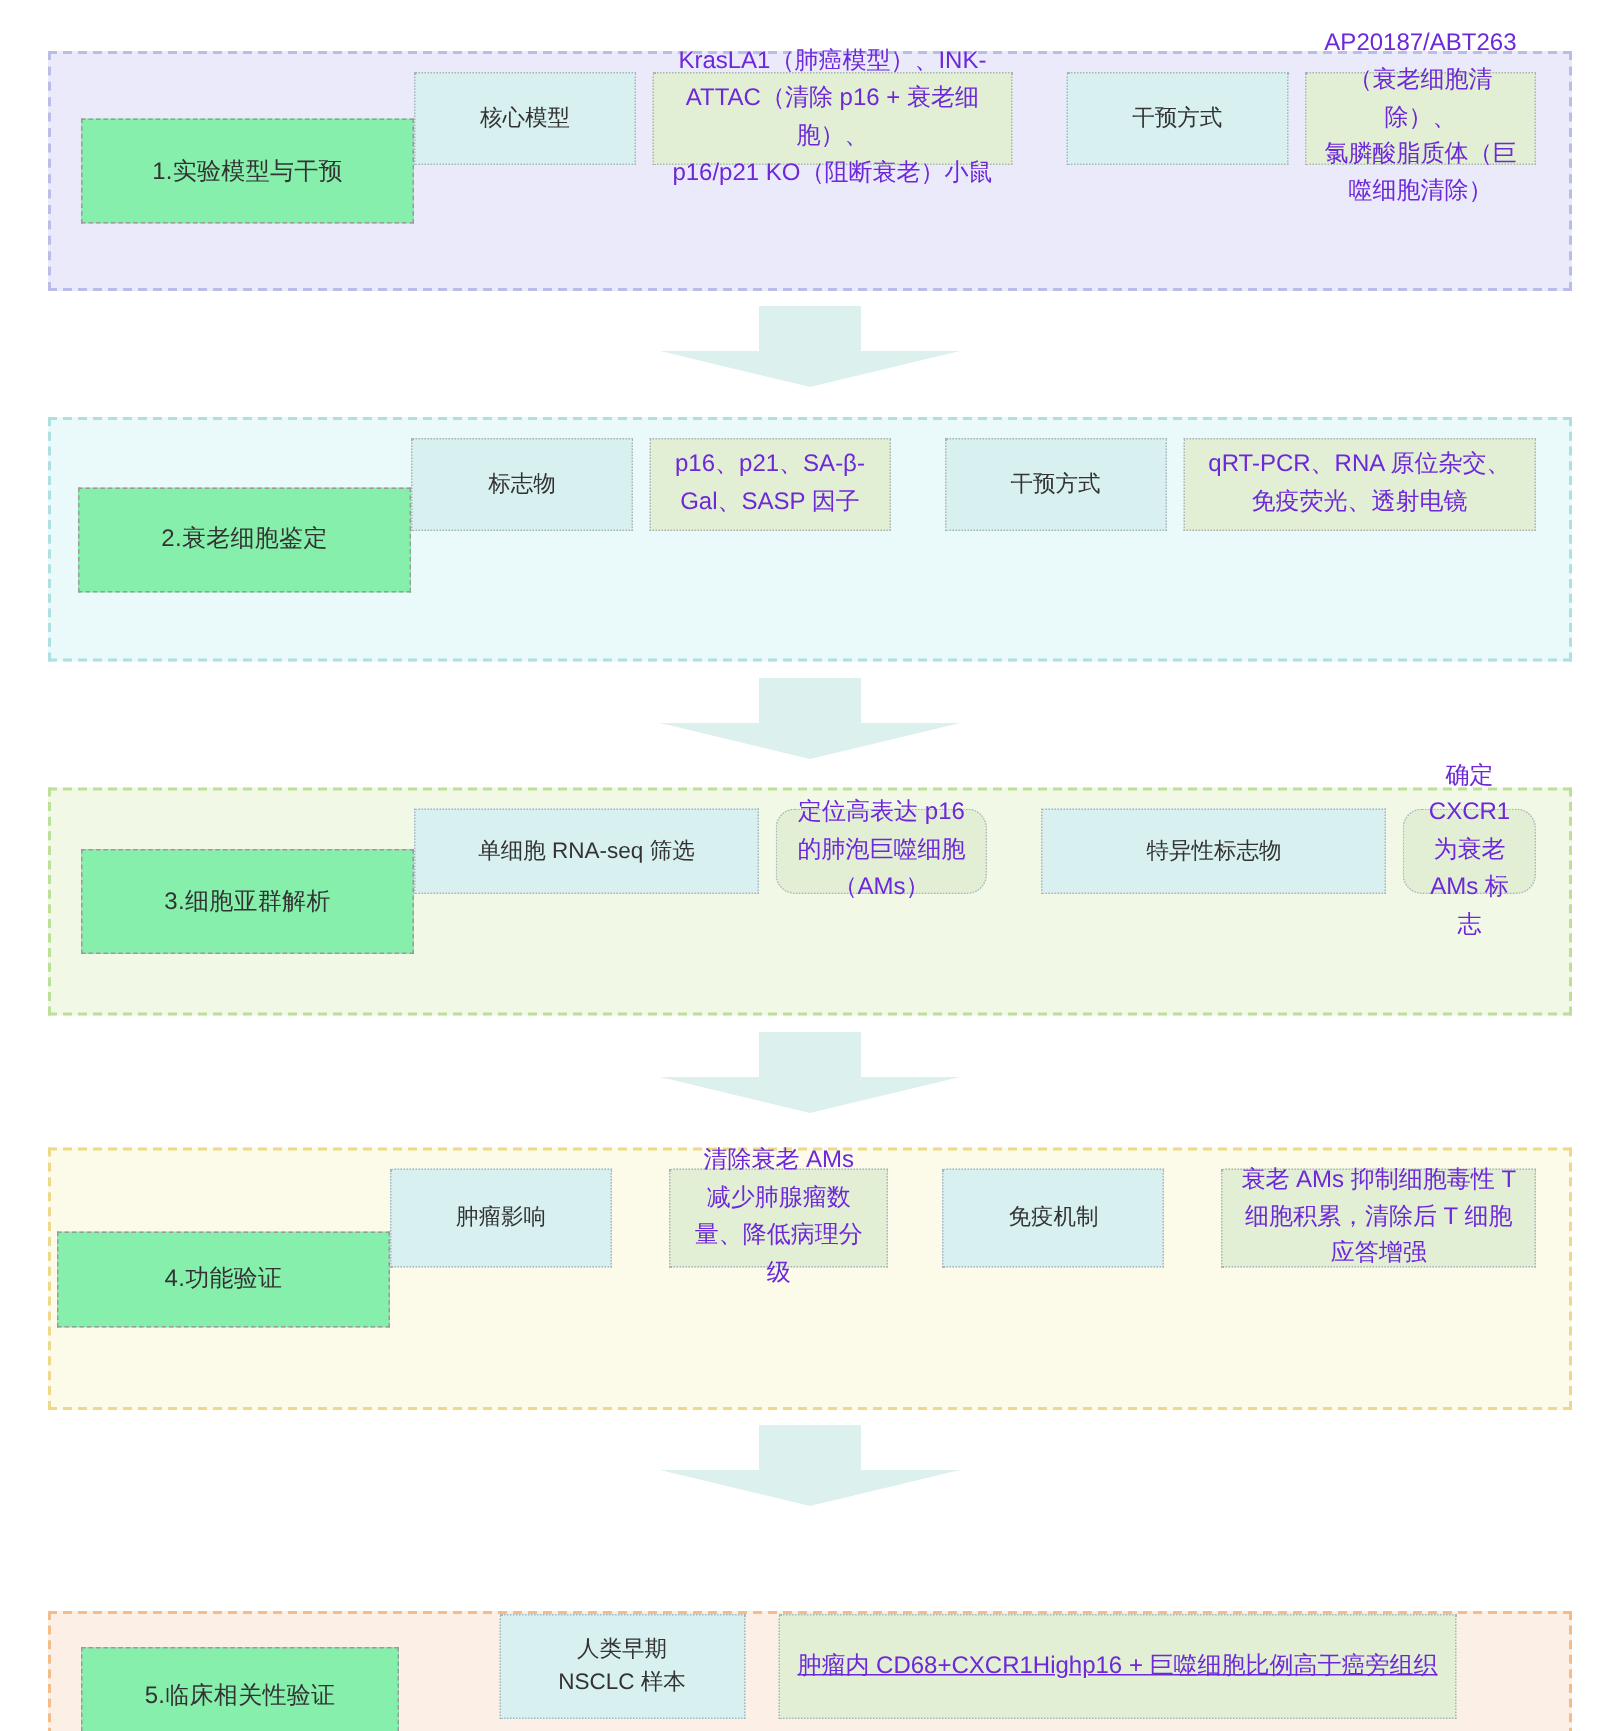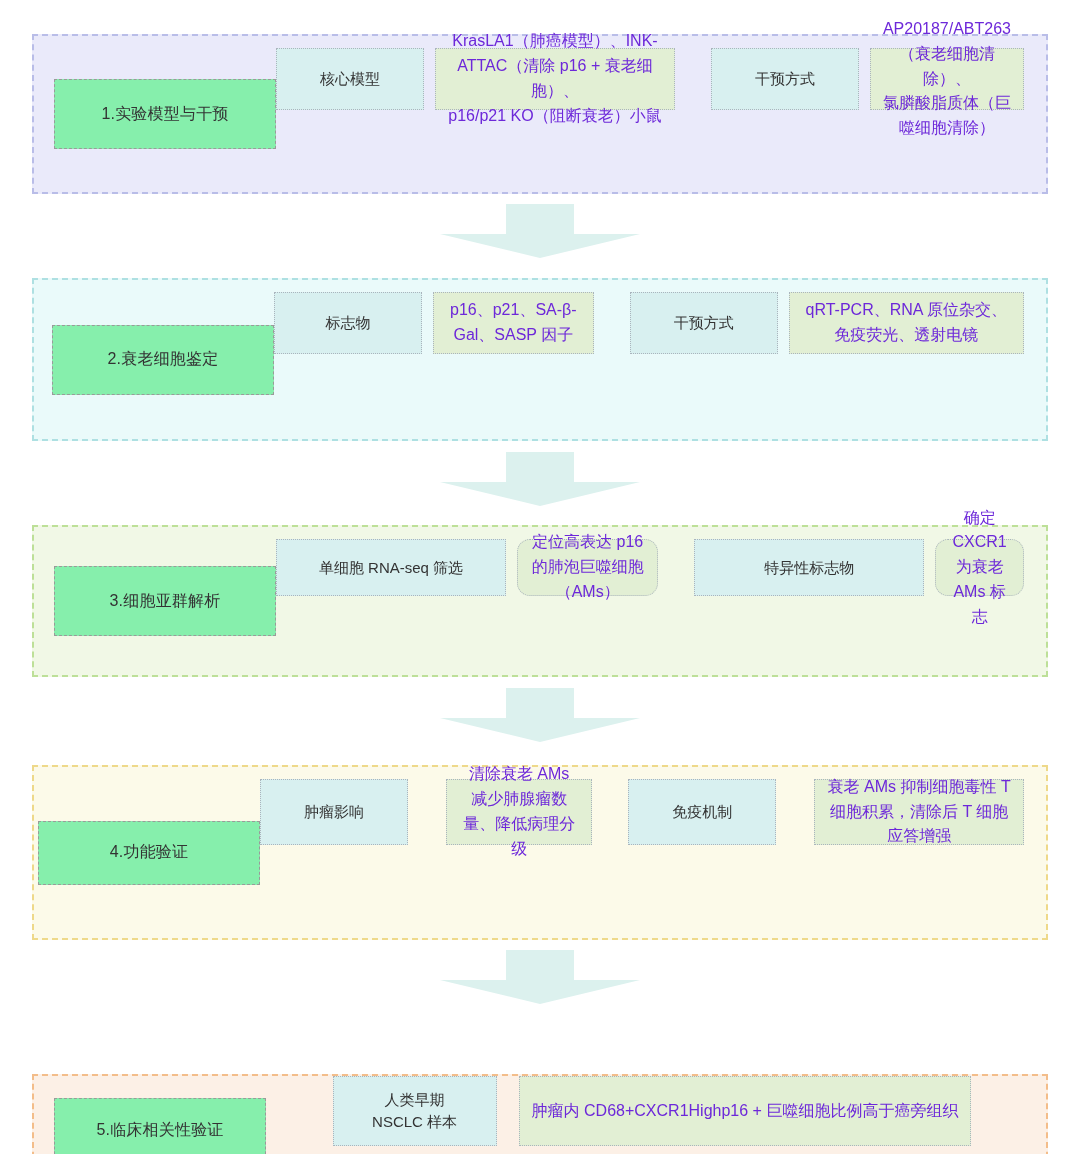--- a/index.html
+++ b/index.html
@@ -115,21 +115,21 @@
   .s3 .row { height: 57px; }
   .s3 .cell-val { margin-right: 22px; border-radius: 13px; }
 
   .s4 .cell-key { width: 148px; }
   .s4 .row { height: 66px; }
   .s4 .cell-val { margin-left: 27px; margin-right: 22px; }
 
   .s5 .rows { padding: 0; }
   .s5 .row { height: 70px; }
   .s5 .cell-key { width: 164px; }
-  .s5 .cell-val { margin-left: 11px; margin-right: 8px; }
+  .s5 .cell-val { margin-left: 11px; margin-right: 8px; text-decoration: underline; }
 
   
   .arrow {
     position: absolute;
     left: 440px;
     width: 200px;
     height: 54px;
   }
   .arrow.a1 { top: 204px; }
   .arrow.a2 { top: 452px; }

